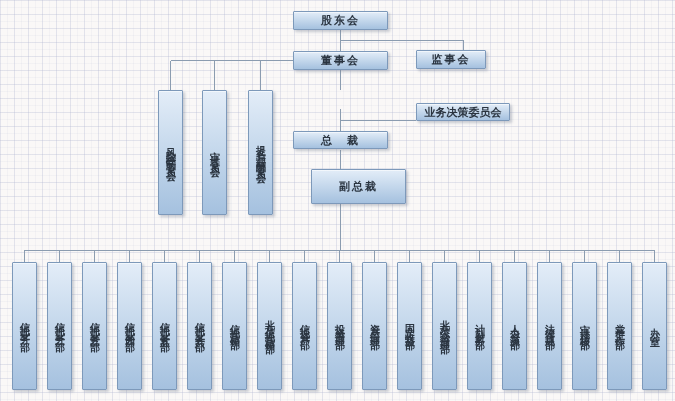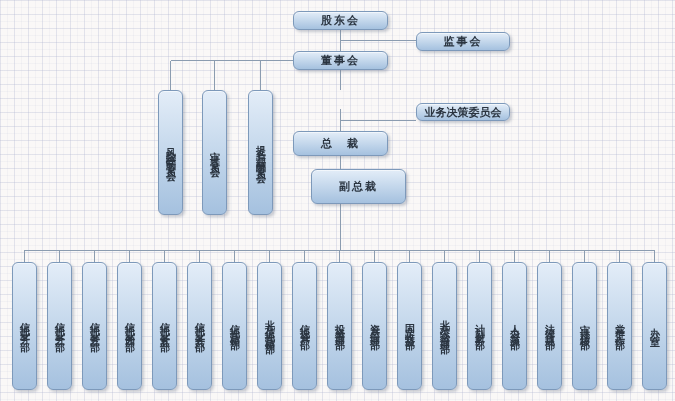--- a/index.html
+++ b/index.html
@@ -11,21 +11,21 @@
       linear-gradient(rgba(186,192,214,0.30) 1px, transparent 1px),
       linear-gradient(90deg, rgba(186,192,214,0.30) 1px, transparent 1px),
       linear-gradient(rgba(186,192,214,0.12) 1px, transparent 1px),
       linear-gradient(90deg, rgba(186,192,214,0.12) 1px, transparent 1px);
     background-size:14px 14px,14px 14px,7px 7px,7px 7px;
   }
   .wires{position:absolute;left:0;top:0;}
   .wires path{stroke:#8b9cb0;stroke-width:1;fill:none;}
   .hbox,.vbox{
     position:absolute;box-sizing:border-box;
-    border:1px solid #7d99ba;border-radius:6px;
+    border:1px solid #7d99ba;border-radius:1px;
     background:linear-gradient(180deg,#e3edf8 0%,#c5d8ec 48%,#a5c1df 100%);
     box-shadow:2px 2px 3px rgba(122,132,150,0.40), inset 0 1px 0 rgba(255,255,255,0.55);
     display:flex;align-items:center;justify-content:center;
     color:#2a3440;font-weight:bold;
   }
   .hbox{font-size:11px;letter-spacing:2px;white-space:nowrap;}
   .vbox .vtext{
     writing-mode:vertical-rl;text-orientation:upright;
     font-size:10px;letter-spacing:4px;line-height:1;
   }
@@ -51,27 +51,27 @@
              M374.5 250V262 M409.5 250V262 M444.5 250V262 M479.5 250V262 M514.5 250V262
              M549.5 250V262 M584.5 250V262 M619.5 250V262 M654.5 250V262"></path>
   </svg>
 
   <div class="hbox" style="left:293px;top:11px;width:95px;height:19px">
     <span>股东会</span>
   </div>
   <div class="hbox" style="left:293px;top:51px;width:95px;height:19px">
     <span>董事会</span>
   </div>
-  <div class="hbox" style="left:416px;top:32px;width:94px;height:19px">
+  <div class="hbox" style="left:416px;top:50px;width:70px;height:19px">
     <span>监事会</span>
   </div>
   <div class="hbox" style="left:416px;top:103px;width:94px;height:18px;letter-spacing:0">
     <span>业务决策委员会</span>
   </div>
-  <div class="hbox" style="left:293px;top:131px;width:95px;height:25px">
+  <div class="hbox" style="left:293px;top:131px;width:95px;height:18px">
     <span>总　裁</span>
   </div>
   <div class="hbox" style="left:311px;top:169px;width:95px;height:35px">
     <span>副总裁</span>
   </div>
 
   <div class="vbox" style="left:158px;top:90px;width:25px;height:125px">
     <span class="vtext">风险控制委员会</span>
   </div>
   <div class="vbox" style="left:202px;top:90px;width:25px;height:125px">

